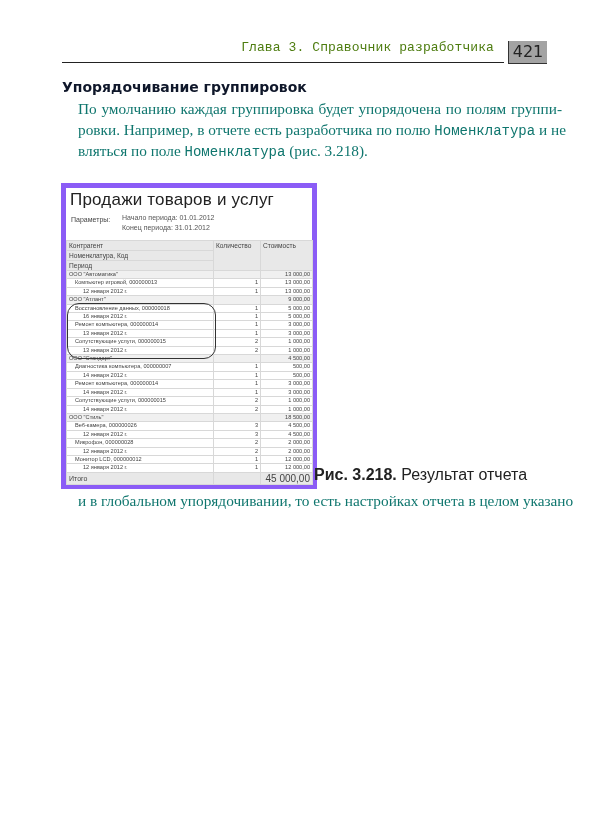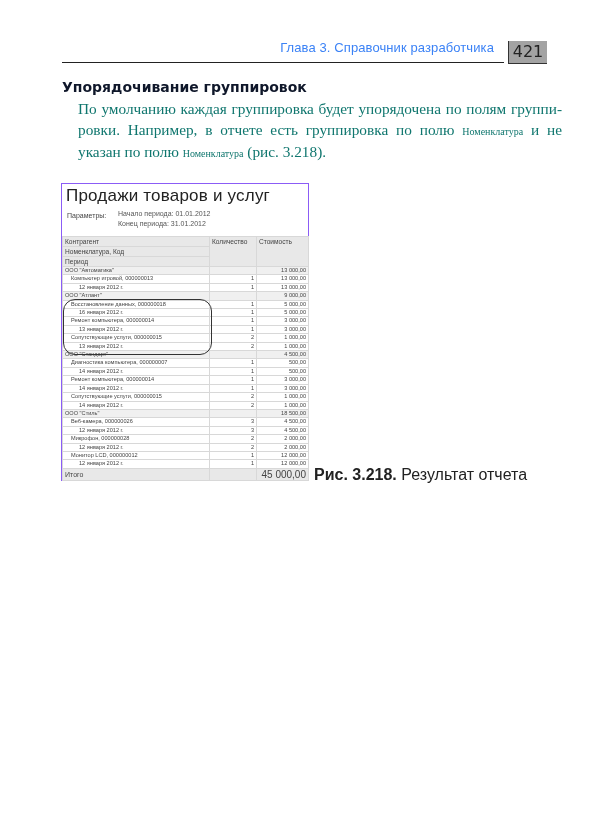--- a/index.html
+++ b/index.html
@@ -7,47 +7,47 @@
     width: 600px; height: 828px; background: #ffffff; position: relative; overflow: hidden;
     font-family: "Liberation Serif", serif; color: #1a1a1a;
   }
   .header {
     position: absolute; left: 62px; top: 33px; width: 484px; height: 30px;
   }
   .header-rule {
     position: absolute; left: 0; top: 29px; width: 442px; height: 1px; background: #222;
   }
   .header-title {
-    position: absolute; right: 52px; top: 7px; font-family: Liberation Sans, sans-serif;
-    font-size: 13px; color: #3b82f6; letter-spacing: 0.1px;
+    position: absolute; right: 52px; top: 7px; font-family: Liberation Mono, monospace;
+    font-size: 13px; color: #4d7c0f; letter-spacing: 0.1px;
   }
   .page-num {
     position: absolute; left: 446px; top: 8px; width: 38px; height: 22px;
     background: #a3a3a3; border-left: 1px solid #333; border-bottom: 1px solid #333;
     font-family: "DejaVu Sans", sans-serif; font-size: 16px; color: #222;
     text-align: center; line-height: 22px;
   }
   .section-title {
     position: absolute; left: 62px; top: 79px; font-family: "DejaVu Sans", sans-serif;
     font-weight: bold; font-size: 14px; color: #0f172a;
   }
   .para {
     position: absolute; left: 78px; width: 484px; font-size: 15.3px; line-height: 20.5px;
     text-align: justify; color: #0f766e;
   }
   .para .line { display: block; text-align: justify; text-align-last: justify; white-space: nowrap; }
   .para .line.last { text-align-last: left; }
-  .sans { font-family: Liberation Serif, serif; font-size: 10px; }
+  .sans { font-family: Liberation Mono, monospace; font-size: 14px; }
   .p1 { top: 99px; }
   .p2 { top: 491px; }
 
   
   .report {
     position: absolute; left: 61px; top: 183px; width: 246px; height: 296px;
-    background: #fff; border: 1px solid #8b5cf6; font-family: "Liberation Sans", sans-serif;
+    background: #fff; border: 5px solid #8b5cf6; font-family: "Liberation Sans", sans-serif;
   }
   .rep-title { position: absolute; left: 4px; top: 2px; font-size: 17px; color: #222; letter-spacing: 0.2px; }
   .rep-params-label { position: absolute; left: 5px; top: 28px; font-size: 7px; color: #444; }
   .rep-param1 { position: absolute; left: 56px; top: 26px; font-size: 7px; color: #555; }
   .rep-param2 { position: absolute; left: 56px; top: 36px; font-size: 7px; color: #555; }
   table.rep {
     position: absolute; left: 0; top: 52px; width: 246px; border-collapse: collapse;
     font-size: 5.6px; color: #444; table-layout: fixed;
   }
   table.rep td { border: 1px solid #d8d8d8; padding: 0 2px; height: 7.4px; line-height: 7.4px; white-space: nowrap; overflow: hidden; }
@@ -74,22 +74,22 @@
 <div class="header">
   <span class="header-title">Глава 3. Справочник разработчика</span>
   <div class="header-rule"></div>
   <div class="page-num">421</div>
 </div>
 
 <div class="section-title">Упорядочивание группировок</div>
 
 <div class="para p1">
   <span class="line">По умолчанию каждая группировка будет упорядочена по полям группи-</span>
-  <span class="line"><span>ровки. Например, в отчете есть группировка по полю</span> <span class="sans">Номенклатура</span> <span>и не</span></span>
-  <span class="line last"><span>указан по полю</span> <span class="sans">Номенклатура</span> <span>(рис. 3.218).</span></span>
+  <span class="line"><span>ровки. Например, в отчете есть разработчика по полю</span> <span class="sans">Номенклатура</span> <span>и не</span></span>
+  <span class="line last"><span>вляться по поле</span> <span class="sans">Номенклатура</span> <span>(рис. 3.218).</span></span>
 </div>
 
 <div class="report">
   <div class="rep-title">Продажи товаров и услуг</div>
   <div class="rep-params-label">Параметры:</div>
   <div class="rep-param1">Начало периода: 01.01.2012</div>
   <div class="rep-param2">Конец периода: 31.01.2012</div>
   <table class="rep">
     <colgroup>
         <col style="width:147px">
@@ -237,13 +237,14 @@
   </table>
   <div class="oval"></div>
 </div>
 
 <div class="caption">
   <b>Рис. 3.218.</b>
   <span>Результат отчета</span>
 </div>
 
 <div class="para p2">
+  <span class="line">и в глобальном упорядочивании, то есть настройках отчета в целом указано</span>
 </div>
 
 </body></html>

